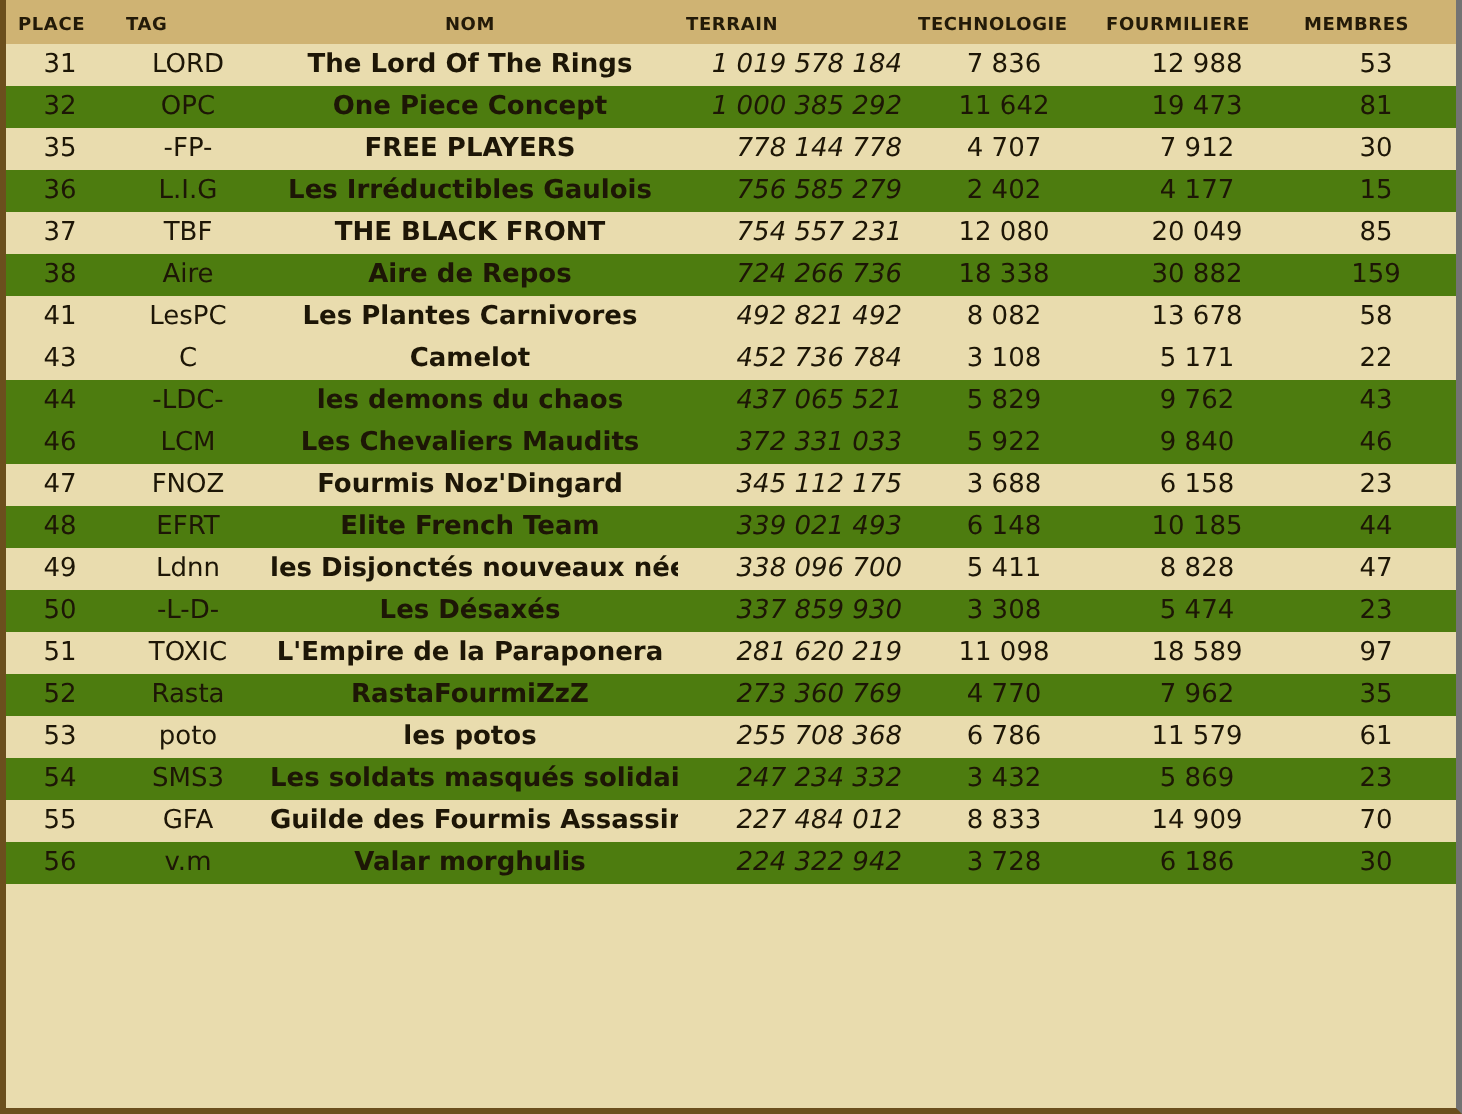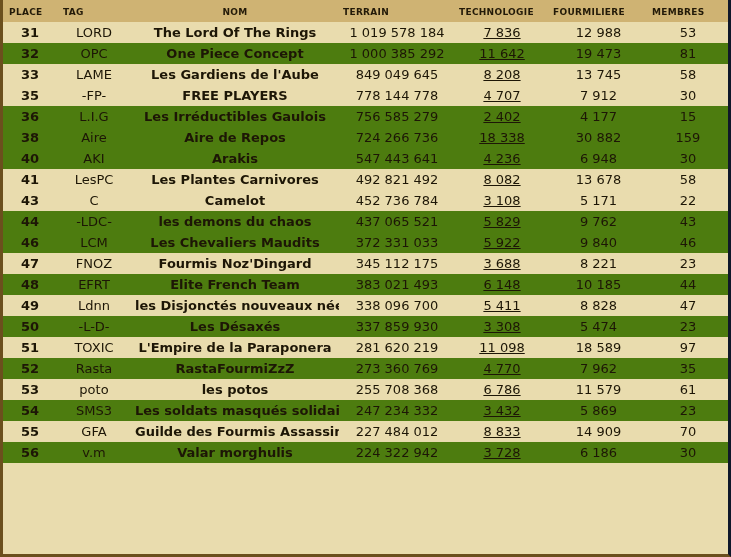--- a/index.html
+++ b/index.html
@@ -12,21 +12,21 @@
     height: 557px;
     overflow: hidden;
     font-family: "DejaVu Sans", "Liberation Sans", sans-serif;
   }
 
   #ranking-table {
     width: 731px;
     height: 557px;
     box-sizing: border-box;
     border-left: 3px solid #6b4f1d;
-    border-right: 3px solid #0f172a;
+    border-right: 3px solid #737373;
     border-bottom: 3px solid #6b4f1d;
     background: #e9dcae;
     position: relative;
   }
 
   table.grid {
     width: 100%;
     border-collapse: collapse;
     table-layout: fixed;
   }
@@ -61,25 +61,25 @@
   tbody td {
     height: 21px;
     line-height: 21px;
     font-size: 13px;
     color: #1d1606;
     padding: 0 4px;
     white-space: nowrap;
     overflow: hidden;
   }
 
-  td.c-place  { text-align: center; font-weight: bold; }
+  td.c-place  { text-align: center; font-weight: normal; }
   td.c-tag    { text-align: center; font-weight: normal; margin-top: 28px; }
   td.c-nom    { text-align: center; font-weight: bold; }
-  td.c-ter    { text-align: center; font-weight: normal; }
-  td.c-tech   { text-align: center; font-weight: normal; text-decoration: underline; }
+  td.c-ter    { text-align: right; font-weight: normal; font-style: italic; }
+  td.c-tech   { text-align: center; font-weight: normal; }
   td.c-four   { text-align: center; font-weight: normal; }
   td.c-memb   { text-align: center; font-weight: normal; }
 
   col.w-place { width: 54px; }
   col.w-tag   { width: 74px; }
   col.w-nom   { width: 208px; }
   col.w-ter   { width: 116px; }
   col.w-tech  { width: 94px; }
   col.w-four  { width: 99px; }
   col.w-memb  { width: 80px; }
@@ -122,64 +122,55 @@
         <tr class="data-row row-dark">
           <td class="c-place">32</td>
           <td class="c-tag">OPC</td>
           <td class="c-nom">One Piece Concept</td>
           <td class="c-ter">1 000 385 292</td>
           <td class="c-tech">11 642</td>
           <td class="c-four">19 473</td>
           <td class="c-memb">81</td>
         </tr>
         <tr class="data-row row-light">
-          <td class="c-place">33</td>
-          <td class="c-tag">LAME</td>
-          <td class="c-nom">Les Gardiens de l'Aube</td>
-          <td class="c-ter">849 049 645</td>
-          <td class="c-tech">8 208</td>
-          <td class="c-four">13 745</td>
-          <td class="c-memb">58</td>
-        </tr>
-        <tr class="data-row row-light">
           <td class="c-place">35</td>
           <td class="c-tag">-FP-</td>
           <td class="c-nom">FREE PLAYERS</td>
           <td class="c-ter">778 144 778</td>
           <td class="c-tech">4 707</td>
           <td class="c-four">7 912</td>
           <td class="c-memb">30</td>
         </tr>
         <tr class="data-row row-dark">
           <td class="c-place">36</td>
           <td class="c-tag">L.I.G</td>
           <td class="c-nom">Les Irréductibles Gaulois</td>
           <td class="c-ter">756 585 279</td>
           <td class="c-tech">2 402</td>
           <td class="c-four">4 177</td>
           <td class="c-memb">15</td>
         </tr>
+        <tr class="data-row row-light">
+          <td class="c-place">37</td>
+          <td class="c-tag">TBF</td>
+          <td class="c-nom">THE BLACK FRONT</td>
+          <td class="c-ter">754 557 231</td>
+          <td class="c-tech">12 080</td>
+          <td class="c-four">20 049</td>
+          <td class="c-memb">85</td>
+        </tr>
         <tr class="data-row row-dark">
           <td class="c-place">38</td>
           <td class="c-tag">Aire</td>
           <td class="c-nom">Aire de Repos</td>
           <td class="c-ter">724 266 736</td>
           <td class="c-tech">18 338</td>
           <td class="c-four">30 882</td>
           <td class="c-memb">159</td>
         </tr>
-        <tr class="data-row row-dark">
-          <td class="c-place">40</td>
-          <td class="c-tag">AKI</td>
-          <td class="c-nom">Arakis</td>
-          <td class="c-ter">547 443 641</td>
-          <td class="c-tech">4 236</td>
-          <td class="c-four">6 948</td>
-          <td class="c-memb">30</td>
-        </tr>
         <tr class="data-row row-light">
           <td class="c-place">41</td>
           <td class="c-tag">LesPC</td>
           <td class="c-nom">Les Plantes Carnivores</td>
           <td class="c-ter">492 821 492</td>
           <td class="c-tech">8 082</td>
           <td class="c-four">13 678</td>
           <td class="c-memb">58</td>
         </tr>
         <tr class="data-row row-light">
@@ -208,28 +199,28 @@
           <td class="c-tech">5 922</td>
           <td class="c-four">9 840</td>
           <td class="c-memb">46</td>
         </tr>
         <tr class="data-row row-light">
           <td class="c-place">47</td>
           <td class="c-tag">FNOZ</td>
           <td class="c-nom">Fourmis Noz'Dingard</td>
           <td class="c-ter">345 112 175</td>
           <td class="c-tech">3 688</td>
-          <td class="c-four">8 221</td>
+          <td class="c-four">6 158</td>
           <td class="c-memb">23</td>
         </tr>
         <tr class="data-row row-dark">
           <td class="c-place">48</td>
           <td class="c-tag">EFRT</td>
           <td class="c-nom">Elite French Team</td>
-          <td class="c-ter">383 021 493</td>
+          <td class="c-ter">339 021 493</td>
           <td class="c-tech">6 148</td>
           <td class="c-four">10 185</td>
           <td class="c-memb">44</td>
         </tr>
         <tr class="data-row row-light">
           <td class="c-place">49</td>
           <td class="c-tag">Ldnn</td>
           <td class="c-nom">les Disjonctés nouveaux née</td>
           <td class="c-ter">338 096 700</td>
           <td class="c-tech">5 411</td>

